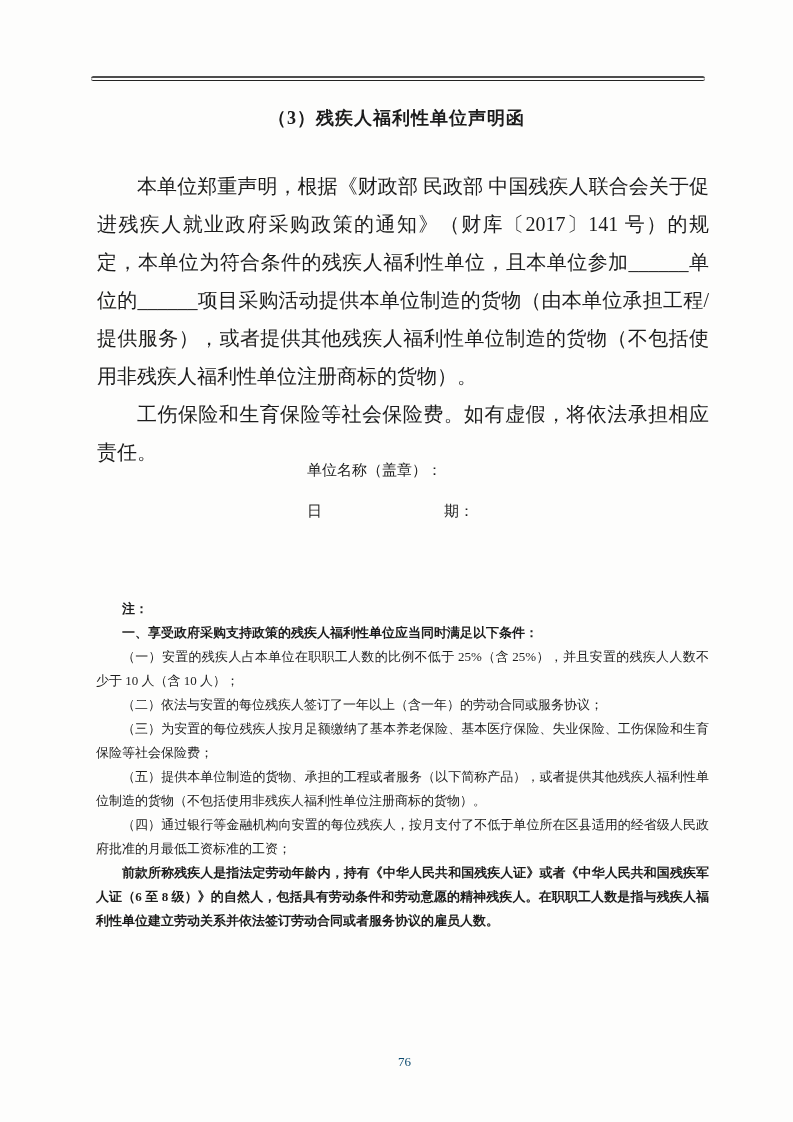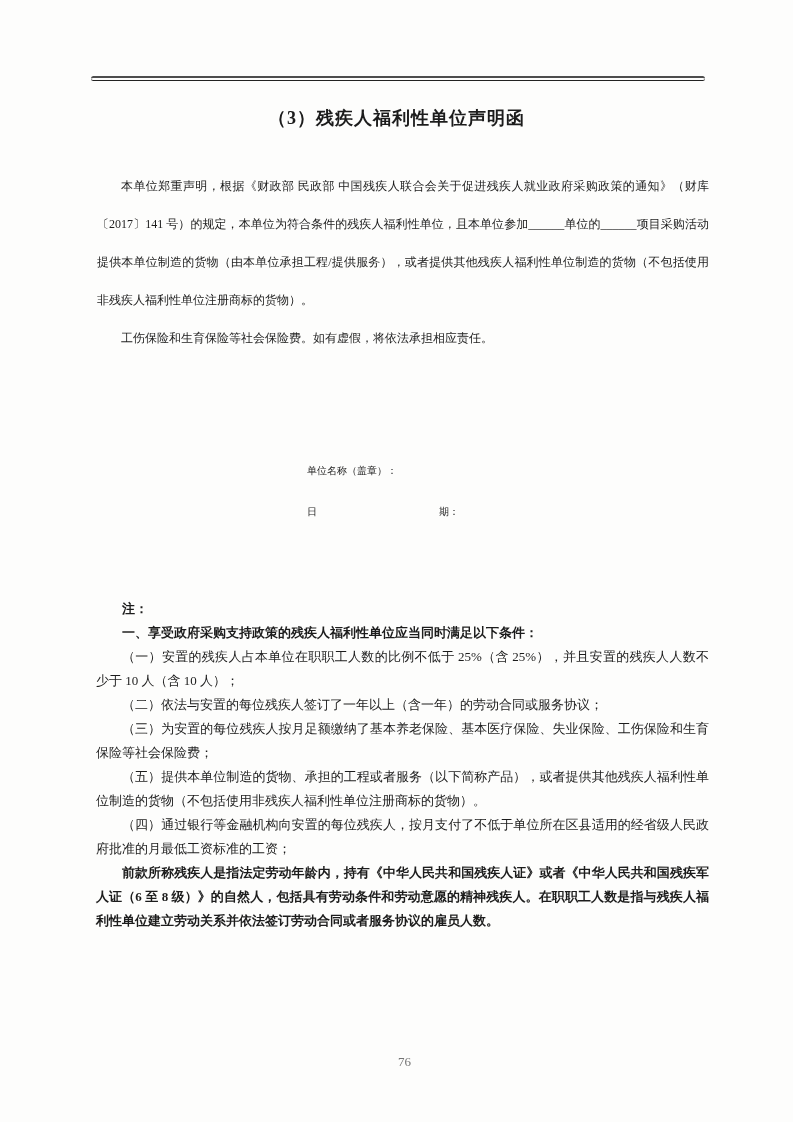--- a/index.html
+++ b/index.html
@@ -25,51 +25,51 @@
     top: 106px; left: 0; width: 100%;
     text-align: center;
     font-size: 18px;
     font-weight: bold;
     letter-spacing: 1px;
   }
 
   .main-body {
     position: absolute;
     top: 167px; left: 97px; width: 612px;
-    font-size: 12px;
+    font-size: 20px;
     line-height: 38px;
     text-align: justify;
   }
   .main-body p { text-indent: 2em; }
 
   .signature {
     position: absolute;
     top: 450px; left: 307px;
-    font-size: 10px;
+    font-size: 15px;
   }
   .sig-line { line-height: 41px; white-space: nowrap; }
   .date-gap { display: inline-block; width: 122px; }
 
   .notes {
     position: absolute;
     top: 597px; left: 96px; width: 613px;
     font-size: 13px;
     line-height: 24px;
     text-align: justify;
   }
   .notes p { text-indent: 2em; }
   .bold { font-weight: bold; }
 
   .page-number {
     position: absolute;
     top: 1052px; left: 0; width: 100%;
     text-align: center;
     font-size: 13px;
     line-height: 20px;
-    color: #737373;
+    color: #0c4a6e;
     padding-left: 16px;
   }
 </style>
 </head>
 <body>
 
 <div class="page">
 
   <div class="header-rule"></div>
 

